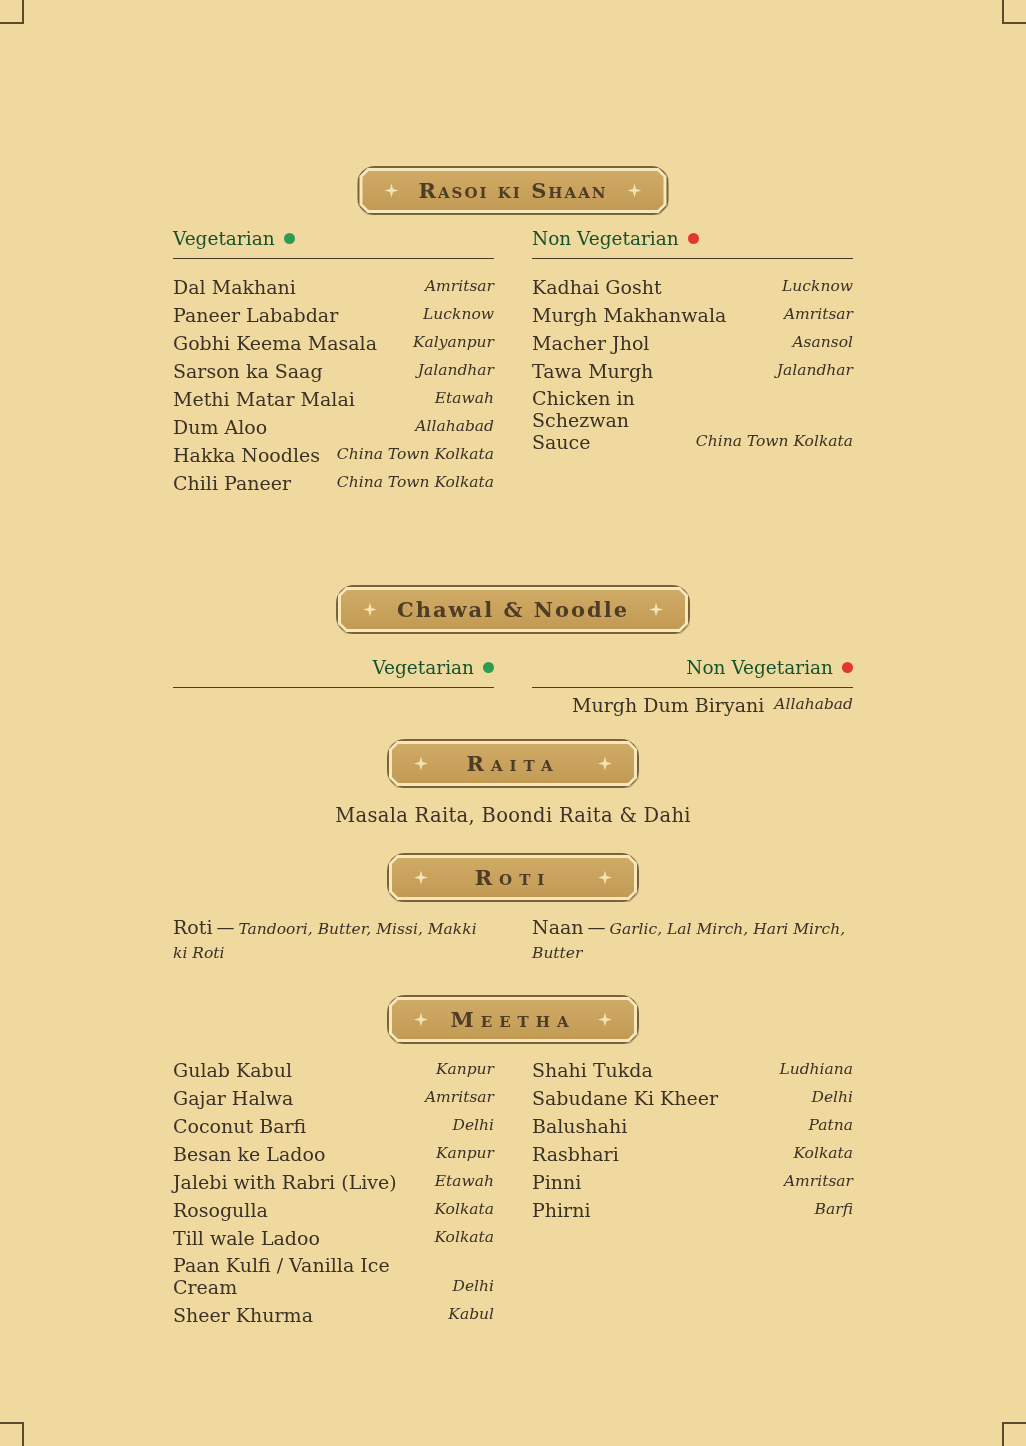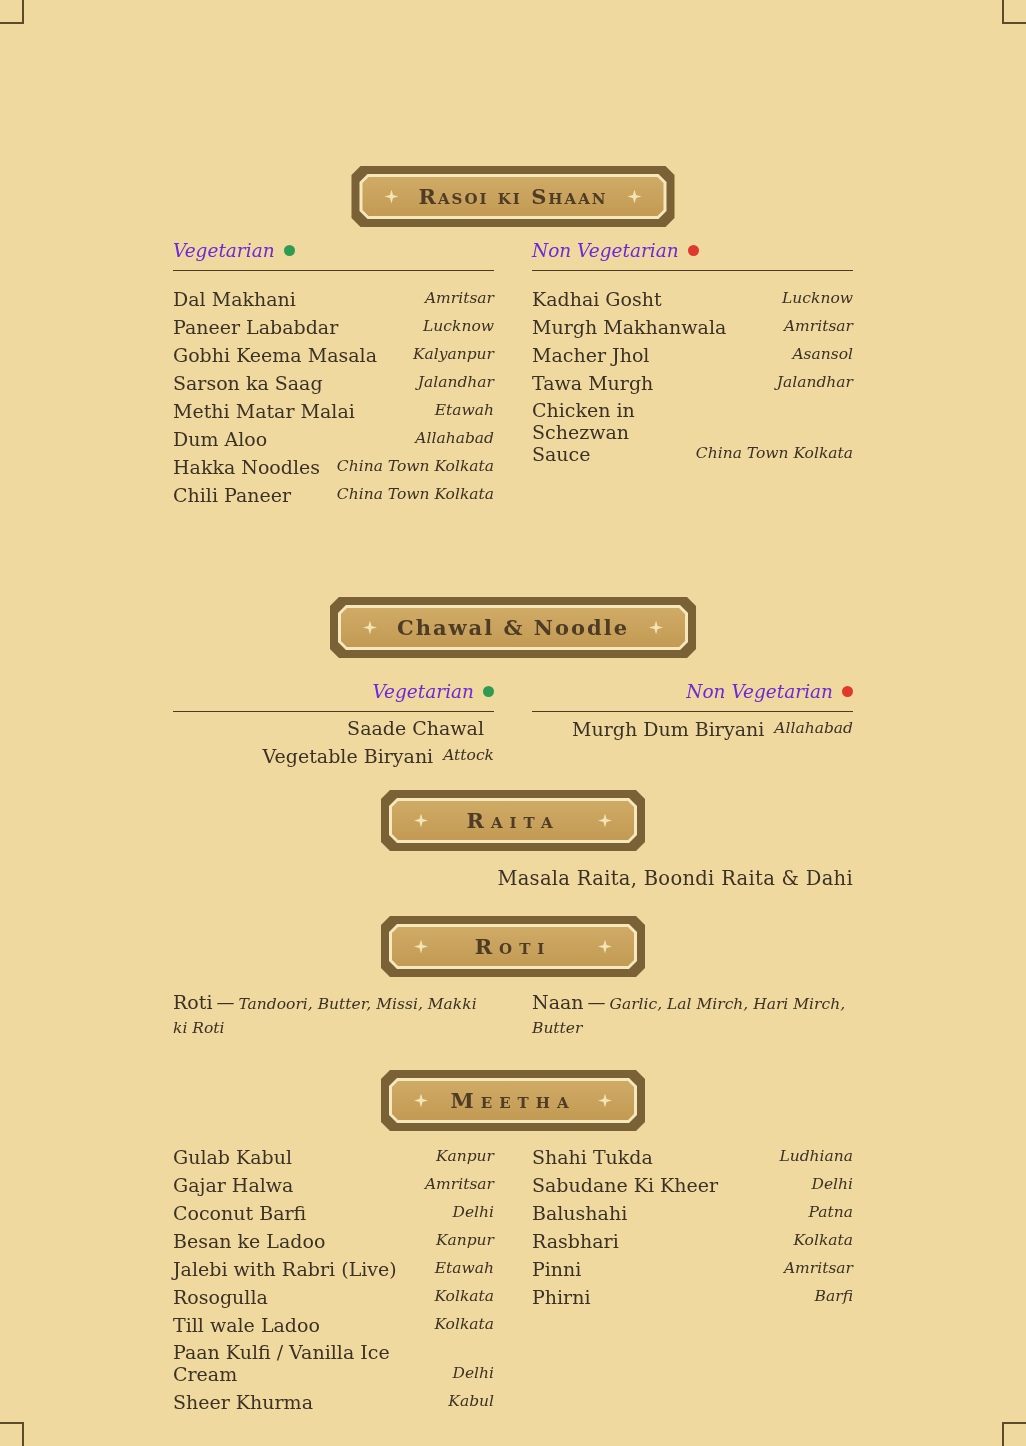--- a/index.html
+++ b/index.html
@@ -17,23 +17,24 @@
   .corner.tr{top:0;right:0;border-left:2px solid #5c4a2c;border-bottom:2px solid #5c4a2c;}
   .corner.bl{bottom:0;left:0;border-right:2px solid #5c4a2c;border-top:2px solid #5c4a2c;}
   .corner.br{bottom:0;right:0;border-left:2px solid #5c4a2c;border-top:2px solid #5c4a2c;}
 
   .content{width:680px;margin:0 auto;padding-top:166px;}
 
   
   .badge-wrap{display:flex;justify-content:center;}
   .badge-outer{
     background:#7a6236;
-    padding:8px;
+    padding:2px;
     clip-path:polygon(9px 0,calc(100% - 9px) 0,100% 9px,100% calc(100% - 9px),calc(100% - 9px) 100%,9px 100%,0 calc(100% - 9px),0 9px);
     filter:drop-shadow(1px 2px 1px rgba(95,75,40,.35));
+    border-radius:18px;
   }
   .badge-mid{
     background:#f6e8bd;
     padding:3px;
     clip-path:polygon(8px 0,calc(100% - 8px) 0,100% 8px,100% calc(100% - 8px),calc(100% - 8px) 100%,8px 100%,0 calc(100% - 8px),0 8px);
   }
   .badge-fill{
     background:linear-gradient(180deg,#d0ab66,#c29a54);
     clip-path:polygon(6px 0,calc(100% - 6px) 0,100% 6px,100% calc(100% - 6px),calc(100% - 6px) 100%,6px 100%,0 calc(100% - 6px),0 6px);
     min-width:198px;
@@ -49,36 +50,36 @@
     letter-spacing:2px;white-space:nowrap;
   }
   .badge-title.sc{font-variant:small-caps;}
   .badge-title.wide{letter-spacing:7px;}
 
   
   .cols{display:flex;gap:38px;}
   .col{width:321px;}
 
   .colhead{border-bottom:1.6px solid #4a3a26;padding-bottom:6px;line-height:24px;}
-  .colhead .lbl{font-style:italic;font-size:18.5px;color:#6d28d9;}
+  .colhead .lbl{font-size:18.5px;color:#14532d;}
   .dot{display:inline-block;width:11px;height:11px;border-radius:50%;margin-left:9px;vertical-align:1px;}
   .dot.veg{background:#2f9b51;}
   .dot.nonveg{background:#e0382c;}
 
   .rows{margin-top:16px;}
   .rows.tight{margin-top:5px;}
   .row{display:flex;align-items:flex-end;justify-content:space-between;line-height:22px;margin-bottom:5px;}
   .nm{font-size:19px;flex:1 1 auto;padding-right:10px;}
   .city{font-style:italic;font-size:15.5px;white-space:nowrap;padding-bottom:1px;}
 
   .sec-rasoi .badge-wrap{margin-bottom:12px;}
   .sec-chawal{margin-top:86px;text-align:right;}
   .sec-chawal .badge-wrap{margin-bottom:22px;}
   .sec-raita{margin-top:18px;}
-  .note{margin-top:16px;text-align:right;font-size:19.5px;letter-spacing:.3px;}
+  .note{margin-top:16px;text-align:center;font-size:19.5px;letter-spacing:.3px;}
   .sec-roti{margin-top:26px;}
   .roti-cols{margin-top:14px;}
   .rline{line-height:23px;margin-bottom:10px;}
   .rline .rnm{font-size:19px;}
   .rline .rsep{font-size:18px;padding:0 4px;}
   .rline .rlist{font-size:15.5px;font-style:italic;}
   .rline .rlist.plain{font-style:normal;}
   .sec-meetha{margin-top:20px;}
   .sec-meetha .rows{margin-top:14px;}
 </style>
@@ -185,30 +186,20 @@
               <span class="orn"></span>
             </div>
           </div>
         </div>
       </div>
       <div class="cols">
         <div class="col">
           <div class="colhead">
             <span class="lbl">Vegetarian</span><span class="dot veg"></span>
           </div>
-          <div class="rows tight">
-            <div class="row">
-                <span class="nm">Saade Chawal</span>
-                <span class="city"></span>
-              </div>
-            <div class="row">
-                <span class="nm">Vegetable Biryani</span>
-                <span class="city">Attock</span>
-              </div>
-          </div>
         </div>
         <div class="col">
           <div class="colhead">
             <span class="lbl">Non Vegetarian</span><span class="dot nonveg"></span>
           </div>
           <div class="rows tight">
             <div class="row">
                 <span class="nm">Murgh Dum Biryani</span>
                 <span class="city">Allahabad</span>
               </div>

